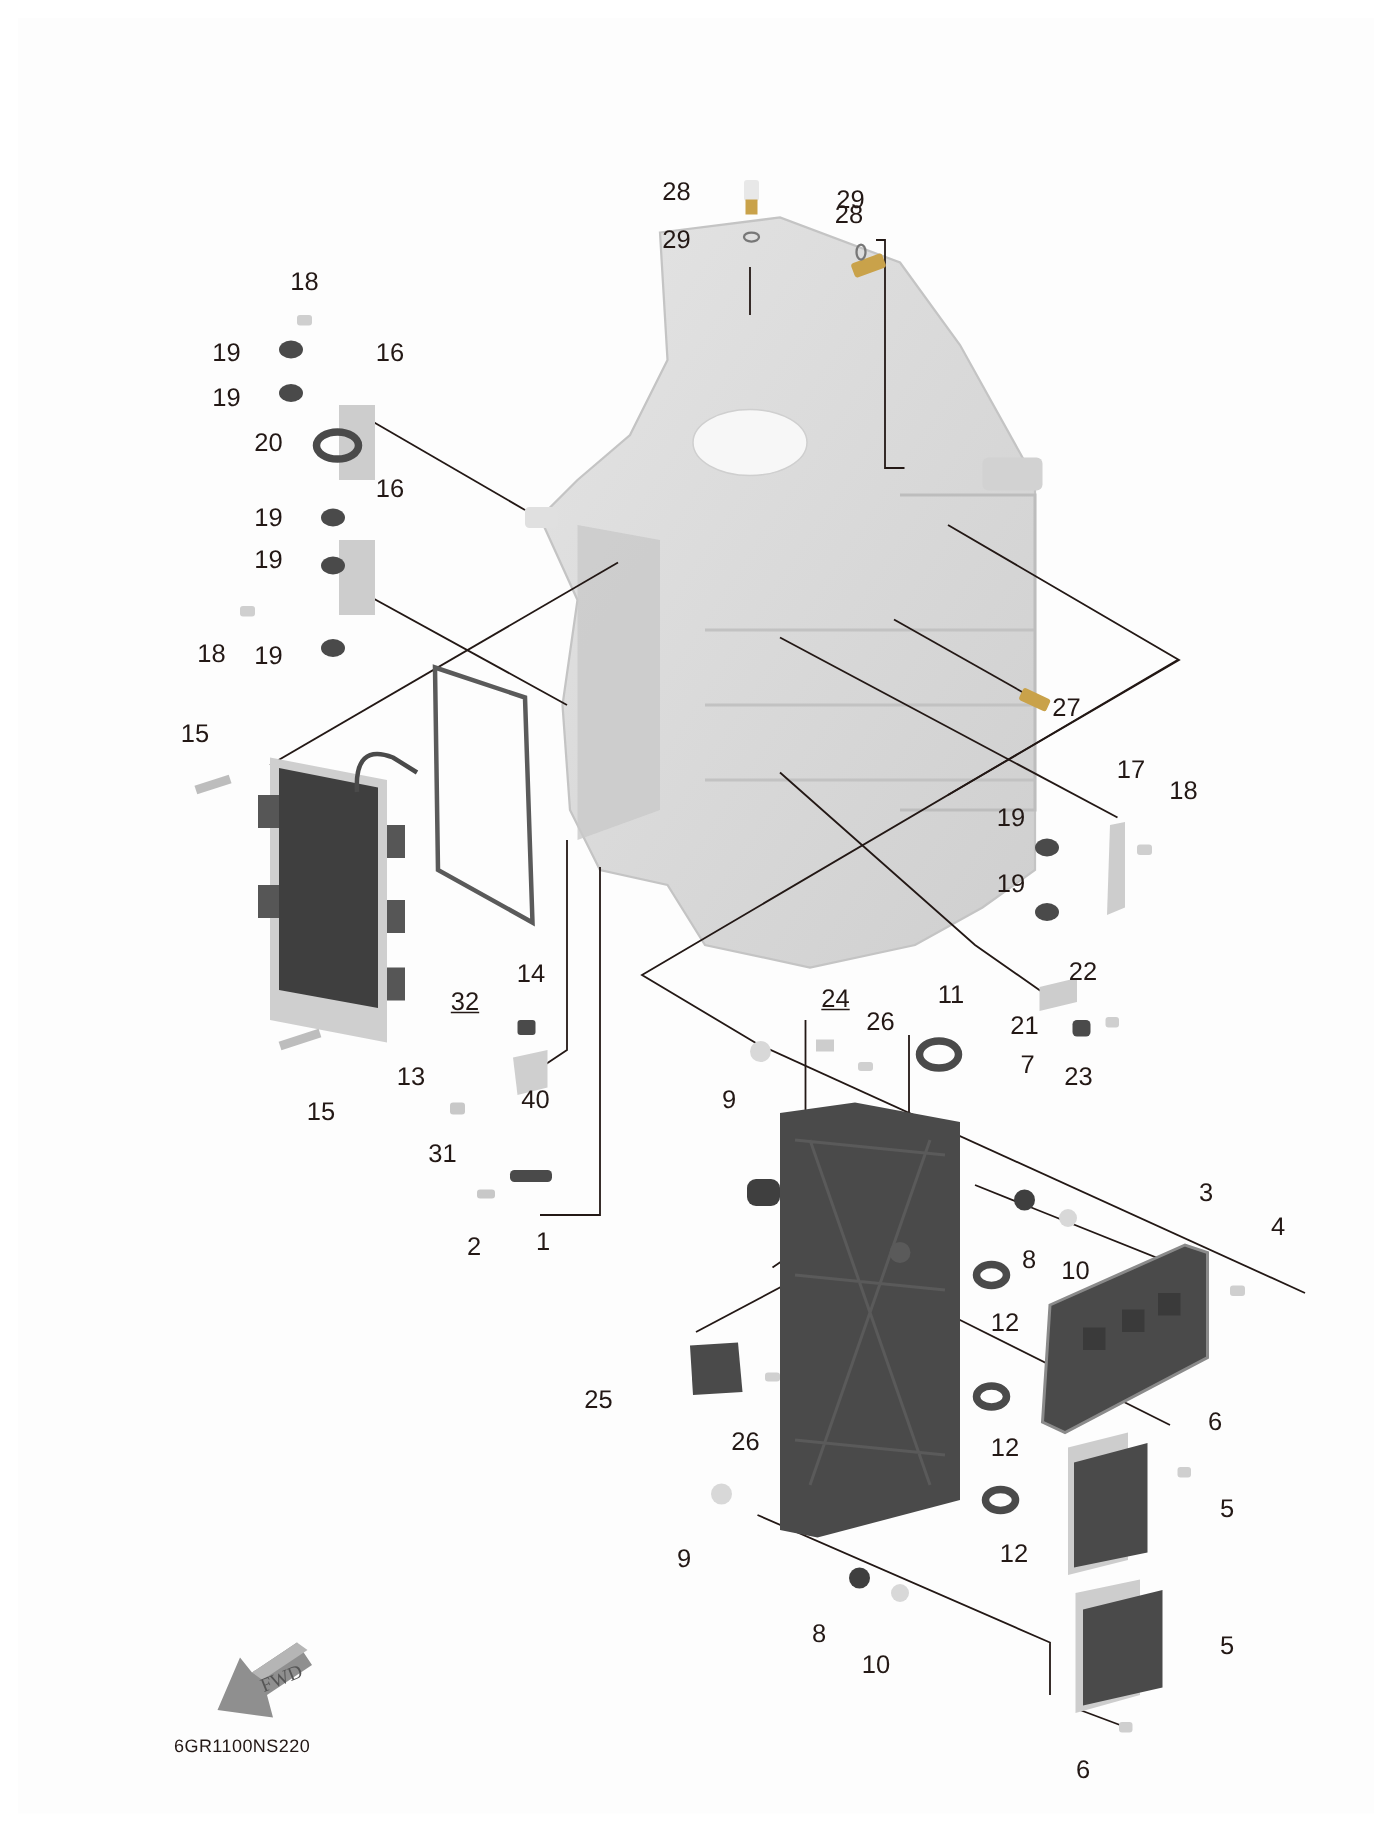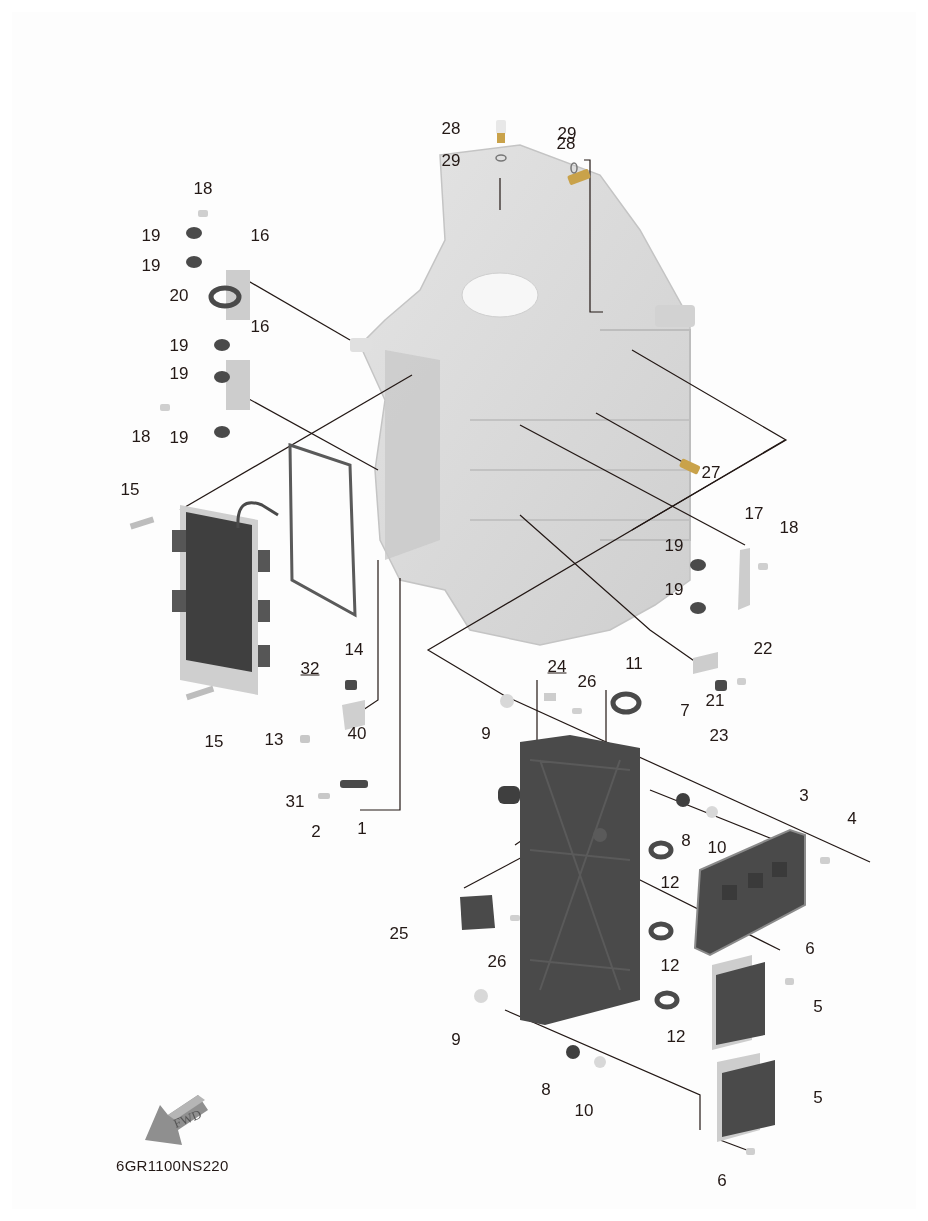--- a/index.html
+++ b/index.html
@@ -1,20 +1,20 @@
 <!DOCTYPE html>
 <html><head>
 <meta charset="utf-8">
 <style>
   html, body { margin: 0; padding: 0; background: #ffffff; }
   body { width: 928px; height: 1221px; position: relative; overflow: hidden; font-family: "Liberation Sans", sans-serif; }
   #canvas { position: absolute; left: 12px; top: 12px; width: 904px; height: 1197px; background: #fdfdfd; }
   svg#diagram { position: absolute; left: 0; top: 0; width: 928px; height: 1221px; }
   .lbl { position: absolute; font-size: 17px; color: #231815; line-height: 1; white-space: nowrap; transform: translate(-50%, -50%); }
-  .drawing-code { position: absolute; left: 116px; top: 1157px; font-size: 15px; color: #231815; letter-spacing: 0.3px; }
+  .drawing-code { position: absolute; left: 116px; top: 1157px; font-size: 12px; color: #231815; letter-spacing: 0.3px; }
 </style>
 </head>
 <body>
 
 <div id="canvas"></div>
 
 <svg id="diagram" viewBox="0 0 928 1221" xmlns="http://www.w3.org/2000/svg">
   <defs>
     <linearGradient id="ghost" x1="0" y1="0" x2="1" y2="1">
       <stop offset="0" stop-color="#e4e4e4"></stop>
@@ -183,47 +183,47 @@
     <div class="lbl" style="left: 686px; top: 840px;">8</div>
     <div class="lbl" style="left: 546px; top: 1089px;">8</div>
     <div class="lbl" style="left: 486px; top: 733px;">9</div>
     <div class="lbl" style="left: 456px; top: 1039px;">9</div>
     <div class="lbl" style="left: 717px; top: 847px;">10</div>
     <div class="lbl" style="left: 584px; top: 1110px;">10</div>
     <div class="lbl" style="left: 634px; top: 663px;">11</div>
     <div class="lbl" style="left: 670px; top: 882px;">12</div>
     <div class="lbl" style="left: 670px; top: 965px;">12</div>
     <div class="lbl" style="left: 676px; top: 1036px;">12</div>
-    <div class="lbl" style="left: 274px; top: 718px; margin-top: 21px;">13</div>
+    <div class="lbl" style="left: 274px; top: 718px;">13</div>
     <div class="lbl" style="left: 354px; top: 649px;">14</div>
     <div class="lbl" style="left: 130px; top: 489px;">15</div>
     <div class="lbl" style="left: 214px; top: 741px;">15</div>
     <div class="lbl" style="left: 260px; top: 235px;">16</div>
     <div class="lbl" style="left: 260px; top: 326px;">16</div>
     <div class="lbl" style="left: 754px; top: 513px;">17</div>
     <div class="lbl" style="left: 203px; top: 188px;">18</div>
     <div class="lbl" style="left: 141px; top: 436px;">18</div>
     <div class="lbl" style="left: 789px; top: 527px;">18</div>
     <div class="lbl" style="left: 151px; top: 235px;">19</div>
     <div class="lbl" style="left: 151px; top: 265px;">19</div>
     <div class="lbl" style="left: 179px; top: 345px;">19</div>
     <div class="lbl" style="left: 179px; top: 373px;">19</div>
     <div class="lbl" style="left: 179px; top: 437px;">19</div>
     <div class="lbl" style="left: 674px; top: 545px;">19</div>
     <div class="lbl" style="left: 674px; top: 589px;">19</div>
     <div class="lbl" style="left: 179px; top: 295px; text-align: right;">20</div>
-    <div class="lbl" style="left: 683px; top: 700px; margin-left: 32px;">21</div>
-    <div class="lbl" style="left: 763px; top: 648px; text-align: center;">22</div>
-    <div class="lbl" style="left: 719px; top: 718px; margin-top: 17px;">23</div>
+    <div class="lbl" style="left: 683px; top: 684px;">21</div>
+    <div class="lbl" style="left: 722px; top: 648px; text-align: center;">22</div>
+    <div class="lbl" style="left: 719px; top: 718px;">23</div>
     <div class="lbl" style="left: 557px; top: 666px; text-decoration: underline;">24</div>
     <div class="lbl" style="left: 399px; top: 933px;">25</div>
     <div class="lbl" style="left: 587px; top: 681px;">26</div>
     <div class="lbl" style="left: 497px; top: 961px;">26</div>
     <div class="lbl" style="left: 711px; top: 436px; margin-top: 36px;">27</div>
     <div class="lbl" style="left: 451px; top: 128px;">28</div>
     <div class="lbl" style="left: 566px; top: 143px;">28</div>
     <div class="lbl" style="left: 451px; top: 160px;">29</div>
     <div class="lbl" style="left: 567px; top: 133px;">29</div>
     <div class="lbl" style="left: 357px; top: 733px;">40</div>
-    <div class="lbl" style="left: 295px; top: 769px; margin-top: 32px;">31</div>
+    <div class="lbl" style="left: 295px; top: 769px;">31</div>
     <div class="lbl" style="left: 310px; top: 668px; text-decoration: underline;">32</div>
   </div>
 <div class="drawing-code">6GR1100NS220</div>
 
 </body></html>

